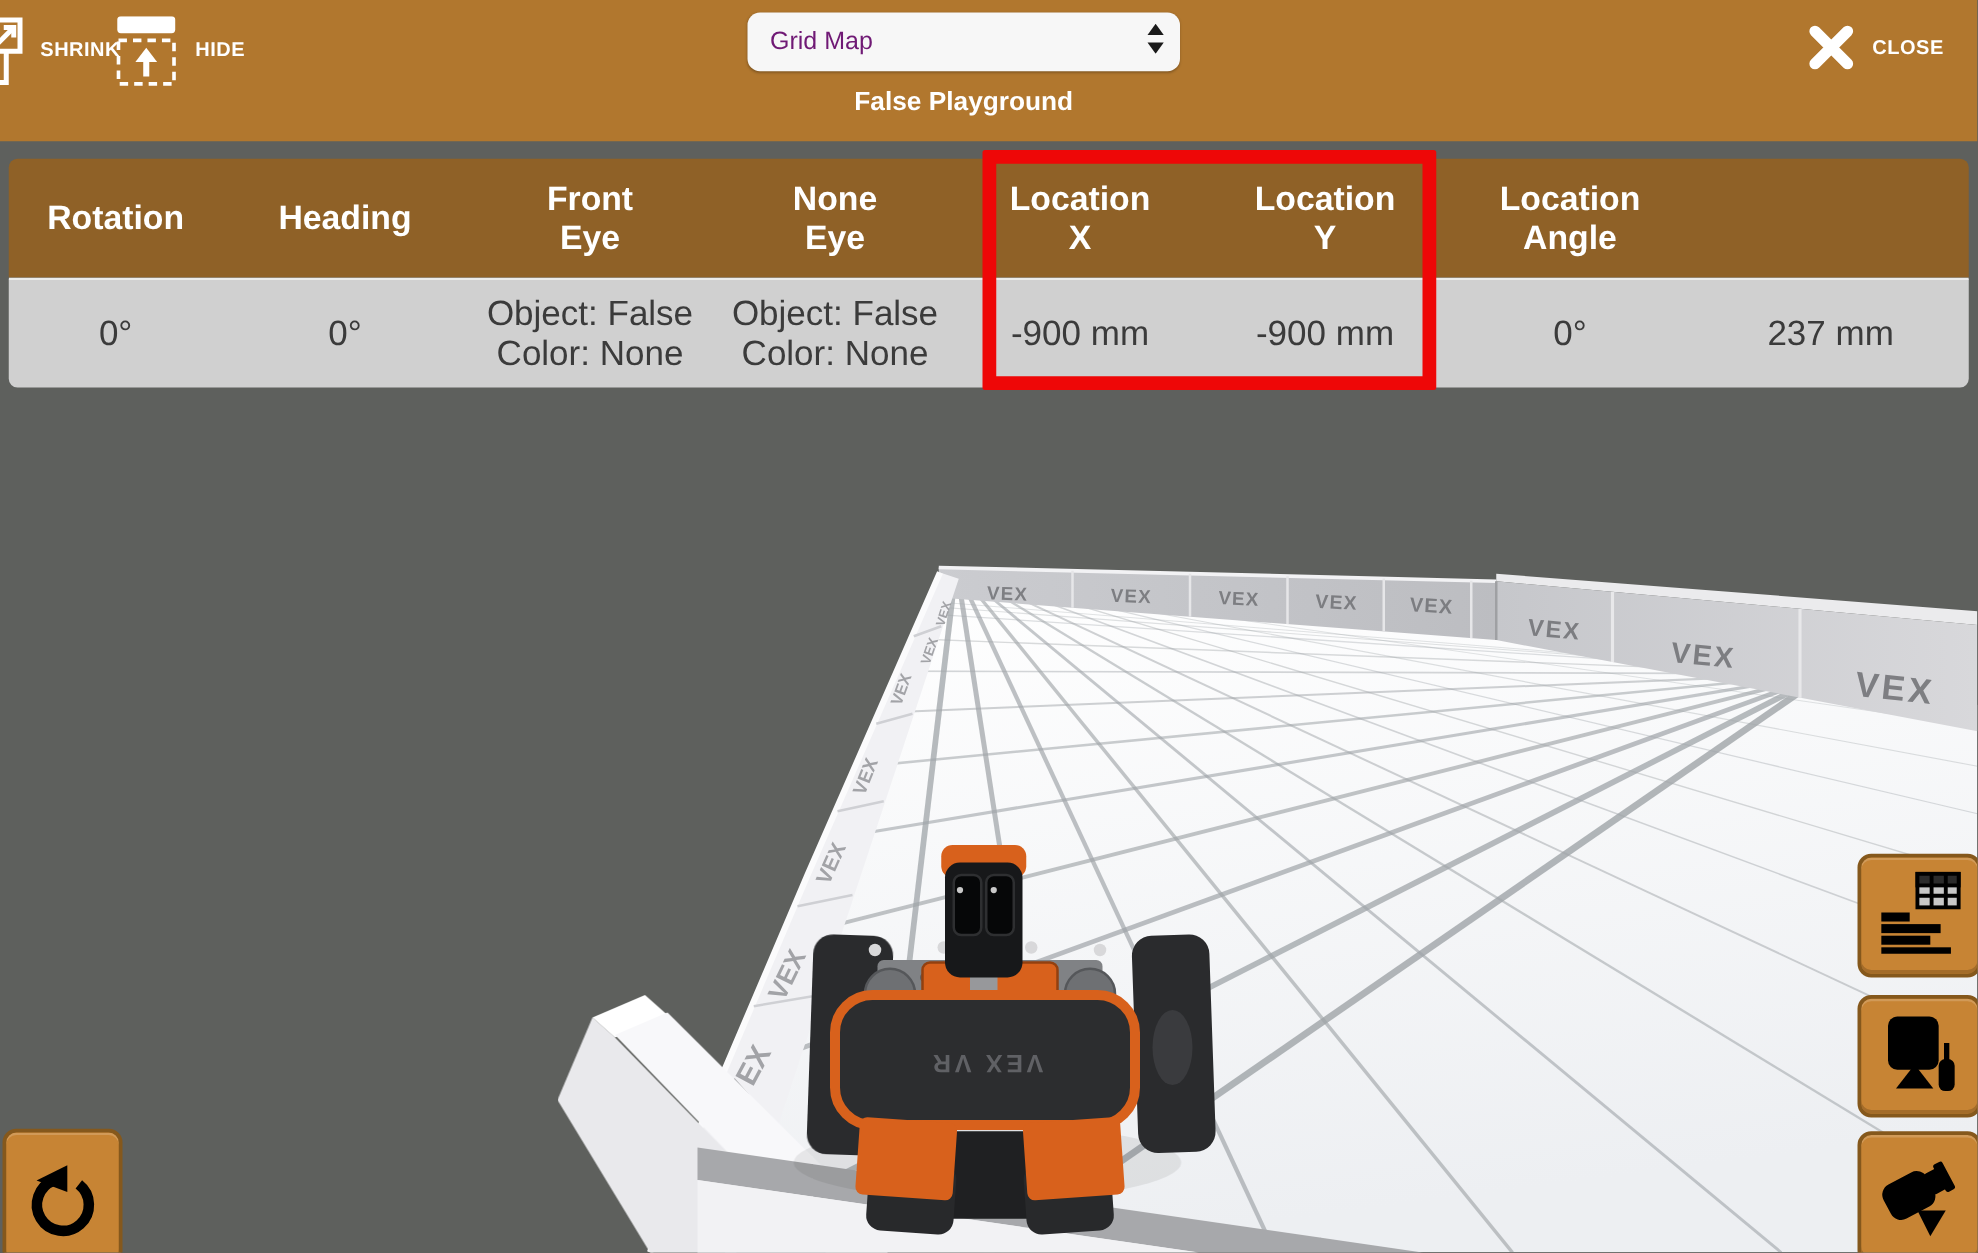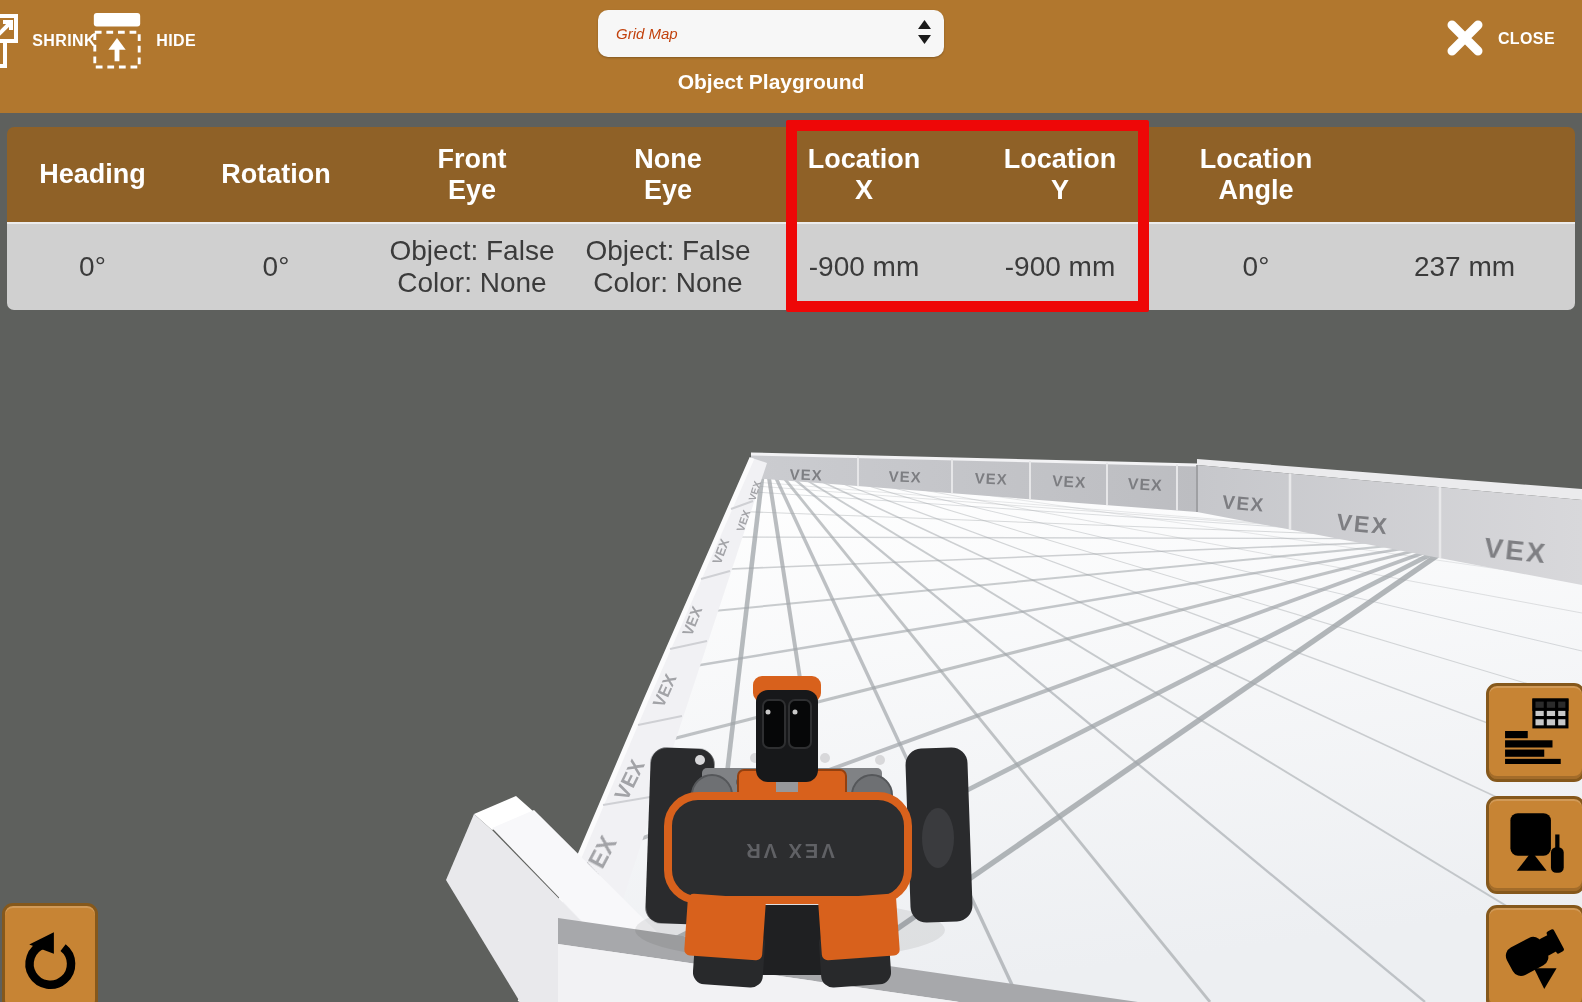--- a/index.html
+++ b/index.html
@@ -17,21 +17,21 @@
   #btn-shrink{left:18px;top:13px;width:78px;}
   #btn-hide{left:136px;top:13px;width:60px;}
   #btn-activities{left:1332px;top:13px;width:110px;}
   #btn-close{left:1487px;top:13px;width:68px;}
   .bar-btn svg{display:block;}
 
   .center-group{position:absolute;left:598px;top:10px;width:346px;z-index:21;}
   .playground-select{height:47px;background:#f7f7f7;border-radius:10px;
         display:flex;align-items:center;padding:0 12px 0 18px;cursor:pointer;
         box-shadow:0 1px 2px rgba(0,0,0,.25);}
-  .playground-select .val{flex:1;font-size:15px;color:#c2410c;font-style:italic;}
+  .playground-select .val{flex:1;font-size:20px;color:#701a75;}
   .select-caption{margin-top:13px;text-align:center;color:#fff;
         font-size:21px;font-weight:700;}
 
   
   .sensor-table{position:absolute;left:7px;top:127px;width:1568px;z-index:22;}
   .thead,.trow{display:grid;grid-template-columns:171px 196px 196px 196px 196px 196px 196px 1fr;}
   .thead{height:95px;background:var(--c-table-header,#8f6127);border-radius:7px 7px 0 0;}
   .th{display:flex;align-items:center;justify-content:center;text-align:center;
       color:#fff;font-size:27px;font-weight:700;line-height:1.13;white-space:pre-line;}
   .trow{height:86px;background:var(--c-table-row,#d0d0d0);
@@ -254,38 +254,38 @@
     <div class="center-group">
       <div class="playground-select">
         <span class="val">Grid Map</span>
         <span>
           <svg width="15" height="24" viewBox="0 0 15 24">
             <path d="M7.5,0 L14,9 L1,9 Z" fill="#1a1a1a"></path>
             <path d="M7.5,24 L14,15 L1,15 Z" fill="#1a1a1a"></path>
           </svg>
         </span>
       </div>
-      <div class="select-caption">Object Playground</div>
+      <div class="select-caption">False Playground</div>
     </div>
 
 
     <div class="bar-btn" id="btn-close">
       <span>
         <svg width="40" height="52" viewBox="0 0 40 52">
           <path d="M7,12 L33,38 M33,12 L7,38" stroke="#fff" stroke-width="9" stroke-linecap="round"></path>
         </svg>
       </span>
       <span class="lbl">CLOSE</span>
     </div>
   </div>
 
   <div class="sensor-table">
     <div class="thead">
+      <div class="th">Rotation</div>
       <div class="th">Heading</div>
-      <div class="th">Rotation</div>
       <div class="th">Front
 Eye</div>
       <div class="th">None
 Eye</div>
       <div class="th">Location
 X</div>
       <div class="th">Location
 Y</div>
       <div class="th">Location
 Angle</div>

